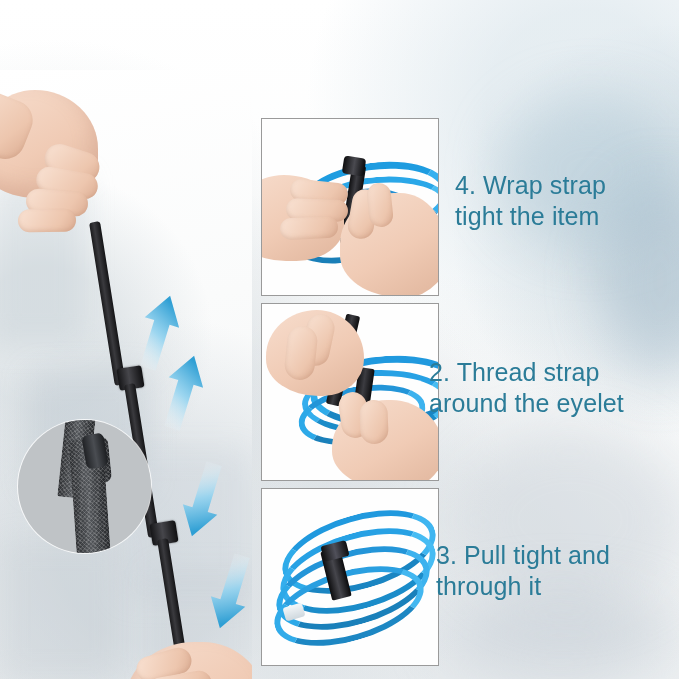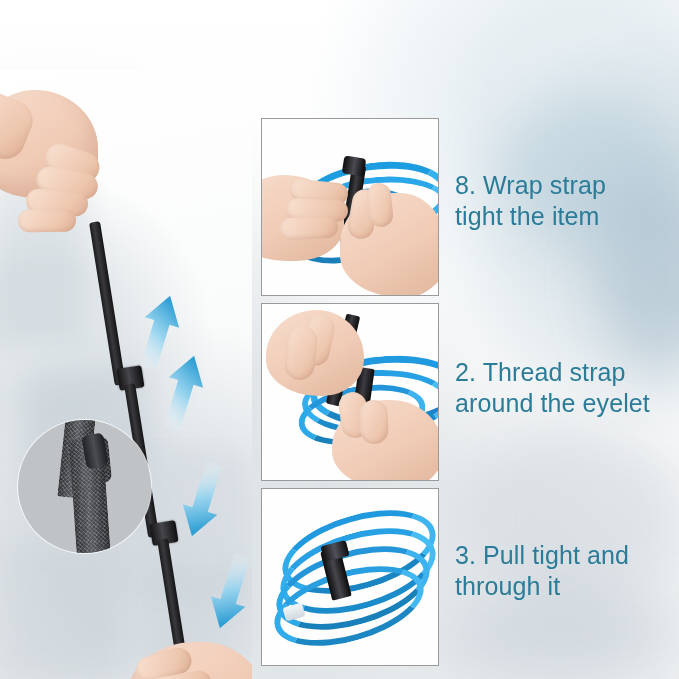--- a/index.html
+++ b/index.html
@@ -239,27 +239,27 @@
       <div class="band" style="left:64px;top:60px;width:20px;height:50px;transform:rotate(-14deg);
                   background:linear-gradient(90deg,#0c0c0e,#46464c 48%,#0a0a0c);"></div>
       <div class="band" style="left:60px;top:54px;width:26px;height:16px;border-radius:3px;transform:rotate(-14deg);
                   background:linear-gradient(90deg,#111,#50505a 50%,#0d0d0f);"></div>
       <div class="cable" style="left:22px;top:116px;width:20px;height:14px;border-radius:3px;border:none;
                   background:linear-gradient(180deg,#f4f7f9,#cfd8de);transform:rotate(-16deg);"></div>
     </div>
   </div>
 
   <div class="caption" style="left:455px;top:170px;">
-    <span>8. Wrap strap</span>
+    <span>4. Wrap strap</span>
     <span>tight the item</span>
   </div>
 
-  <div class="caption" style="left:455px;top:357px;">
+  <div class="caption" style="left:429px;top:357px;">
     <span>2. Thread strap</span>
     <span>around the eyelet</span>
   </div>
 
-  <div class="caption" style="left:455px;top:540px;">
+  <div class="caption" style="left:436px;top:540px;">
     <span>3. Pull tight and</span>
     <span>through it</span>
   </div>
 
 </div>
 
 </body></html>

